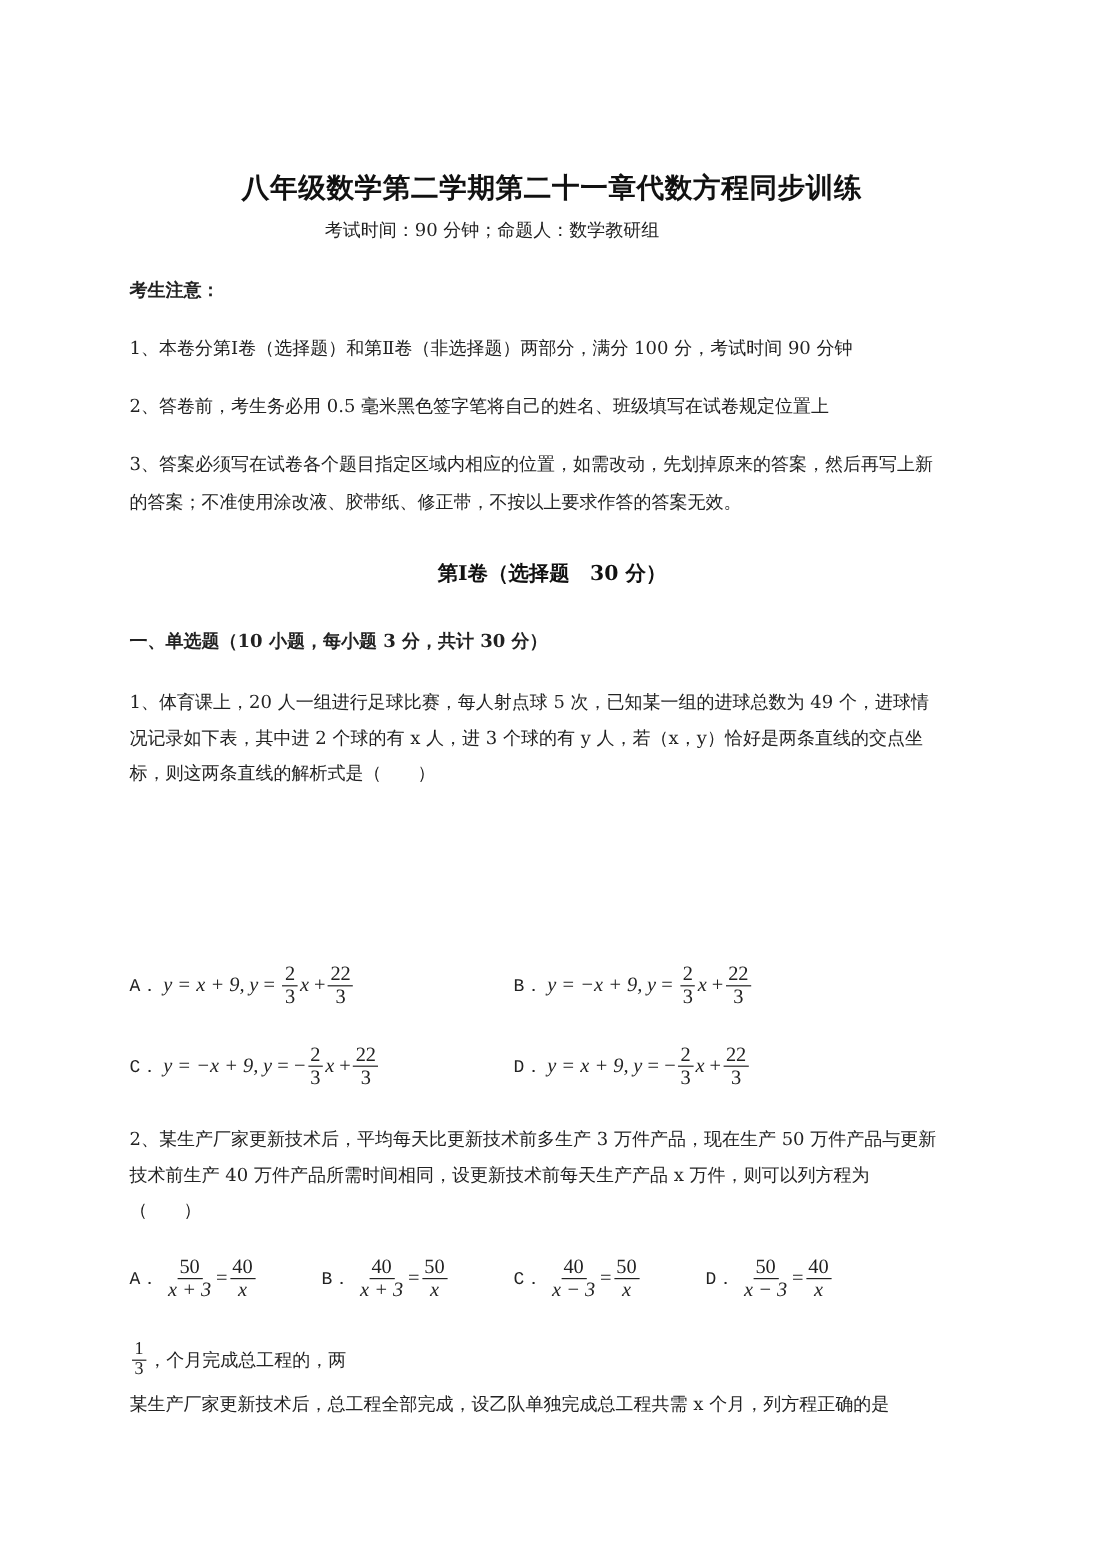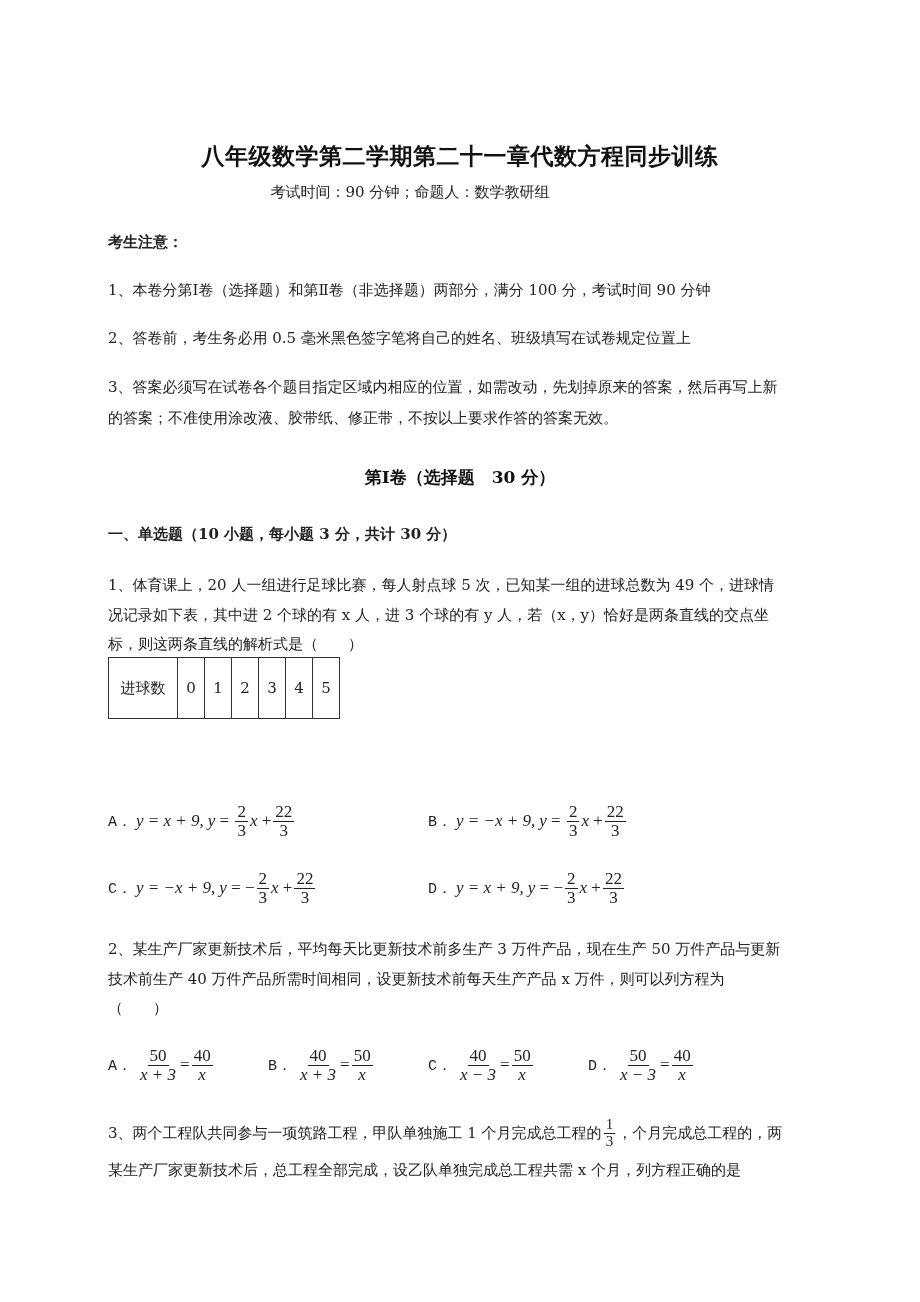--- a/index.html
+++ b/index.html
@@ -39,29 +39,20 @@
 
 <div class="abs section-title">第Ⅰ卷（选择题　30 分）</div>
 <div class="abs p bold" style="top:525px;">一、单选题（10 小题，每小题 3 分，共计 30 分）</div>
 
 <div class="abs p" style="top:576px;">1、体育课上，20 人一组进行足球比赛，每人射点球 5 次，已知某一组的进球总数为 49 个，进球情</div>
 <div class="abs p" style="top:606px;">况记录如下表，其中进 2 个球的有 x 人，进 3 个球的有 y 人，若（x，y）恰好是两条直线的交点坐</div>
 <div class="abs p" style="top:635px;">标，则这两条直线的解析式是（　　）</div>
 
 <table class="score">
   <tbody>
-      <tr>
-    <td class="hdr">进球数</td>
-    <td class="n">0</td>
-    <td class="n">1</td>
-    <td class="n">2</td>
-    <td class="n">3</td>
-    <td class="n">4</td>
-    <td class="n">5</td>
-  </tr>
 </tbody>
   </table>
 
 <div class="abs opt" style="top:803px; left:108px;">
   <span class="lab">A．</span>
   <span class="math">
     <i>y = x + 9,</i><span class="sp"></span>
     <i>y</i>&nbsp;<span>=</span>&nbsp;<span></span>
     <span class="frac">
         <span class="num">2</span>
@@ -178,20 +169,19 @@
       </span>
     <span>=</span>
     <span class="frac">
         <span class="num">40</span>
         <i class="den">x</i>
       </span>
   </span>
 </div>
 
 <div class="abs p" style="top:1117px; display:flex; align-items:center;">
-  <span>3、两个工程队共同参与一项筑路工程，甲队单独施工 1 个月完成总工程的</span>
   <span class="frac math" style="font-size:15px;">
       <span class="num">1</span>
       <span class="den">3</span>
     </span>
   <span>，个月完成总工程的，两</span>
 </div>
 <div class="abs p" style="top:1161px;">某生产厂家更新技术后，总工程全部完成，设乙队单独完成总工程共需 x 个月，列方程正确的是</div>
 
 </body></html>

